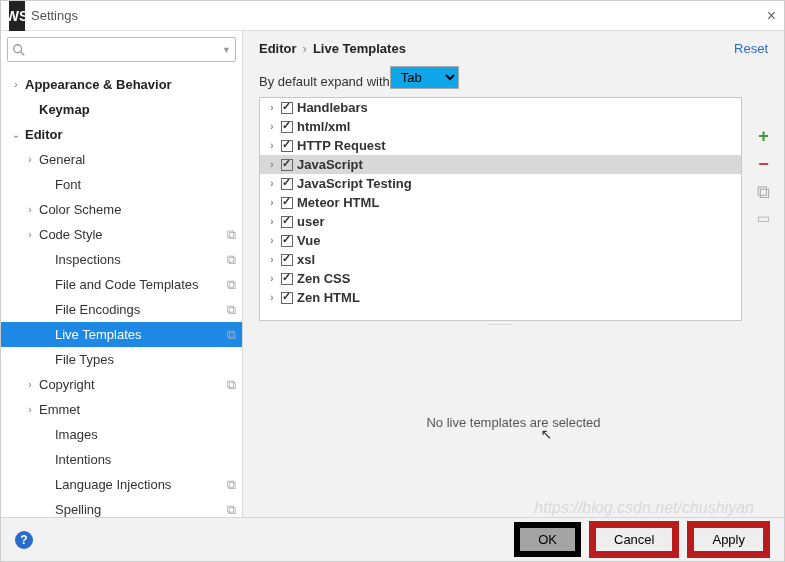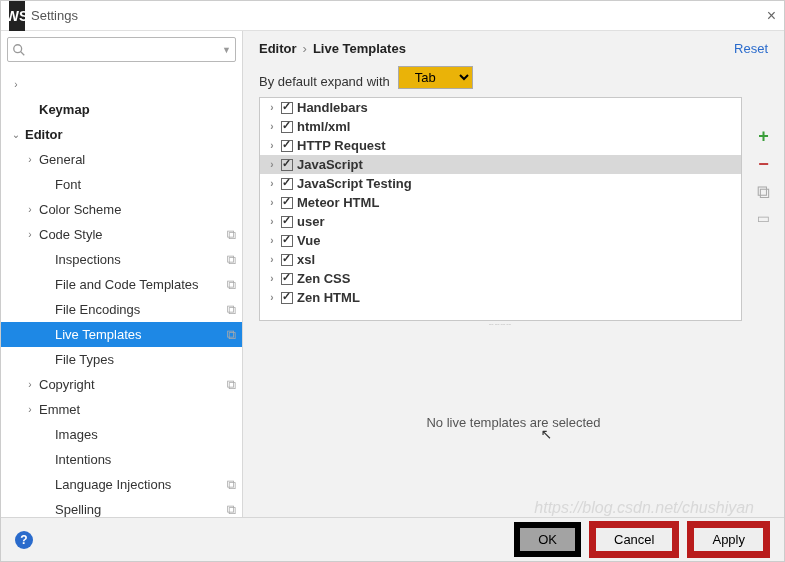--- a/index.html
+++ b/index.html
@@ -31,21 +31,21 @@
 .ind1 { padding-left: 24px; }
 .ind2 { padding-left: 40px; }
 
 
 .panel { flex: 1; display: flex; flex-direction: column; background: #f2f2f2; position: relative;}
 .crumbrow { display: flex; align-items: center; padding: 10px 16px; }
 .crumb { font-weight: 700; color: #222; }
 .sep { margin: 0 6px; color: #888; }
 .reset { margin-left: auto; color: #2a6bcc; cursor: pointer; font-weight:500;}
 .optrow { display: flex; align-items: flex-end; padding: 0 16px 8px 16px; color:#333;}
-.optrow select { margin-left: 8px; border: 1px solid #aaa; background: #eab308; font-size: 13px; padding: 2px 20px 2px 12px; }
+.optrow select { margin-left: 0; border: 1px solid #aaa; background: #0ea5e9; font-size: 13px; padding: 2px 20px 2px 6px; }
 .tmplbox { margin: 0 42px 0 16px; border: 1px solid #c8c8c8; background: #fff; height: 224px; overflow-y: auto; position: relative; }
 .trow { display: flex; align-items: center; padding: 2px 6px; font-size: 13px; cursor: pointer; font-weight:600;}
 .trow.hl { background: #d8d8d8; }
 .trow .exp { color: #888; font-size:10px; width:12px; }
 .cb { width:12px; height:12px; border:1px solid #666; margin:0 4px 0 3px; position:relative; display:inline-block; }
 .cb.checked::after { content:"✓"; position:absolute; top:-3px; left:0; font-size:11px; color:#333; }
 .sidebtns { position: absolute; right: 14px; top: 96px; display:flex; flex-direction:column; gap:10px; align-items:center;}
 .sidebtns span { font-size:18px; line-height:1; cursor:pointer; }
 .plus { color:#3a9e3a; font-weight:bold; }
 .minus { color:#c24040; font-weight:bold; }
@@ -78,20 +78,21 @@
       <svg width="14" height="14" viewBox="0 0 16 16">
           <circle cx="6.5" cy="6.5" r="4.5" fill="none" stroke="#999" stroke-width="1.5"></circle>
           <line x1="10" y1="10" x2="14" y2="14" stroke="#999" stroke-width="1.5"></line>
         </svg>
       <input placeholder="" style="">
       <span style="color:#999;font-size:9px">▼</span>
     </div>
     <div class="tree" id="tree">
         <div class="nrow ind0">
           <span class="exp">›</span>
+          <span class="nlabel bold">Appearance &amp; Behavior</span>
         </div>
         <div class="nrow ind1">
           <span class="exp"></span>
           <span class="nlabel bold">Keymap</span>
         </div>
         <div class="nrow ind0">
           <span class="exp">⌄</span>
           <span class="nlabel bold">Editor</span>
         </div>
         <div class="nrow ind1">

